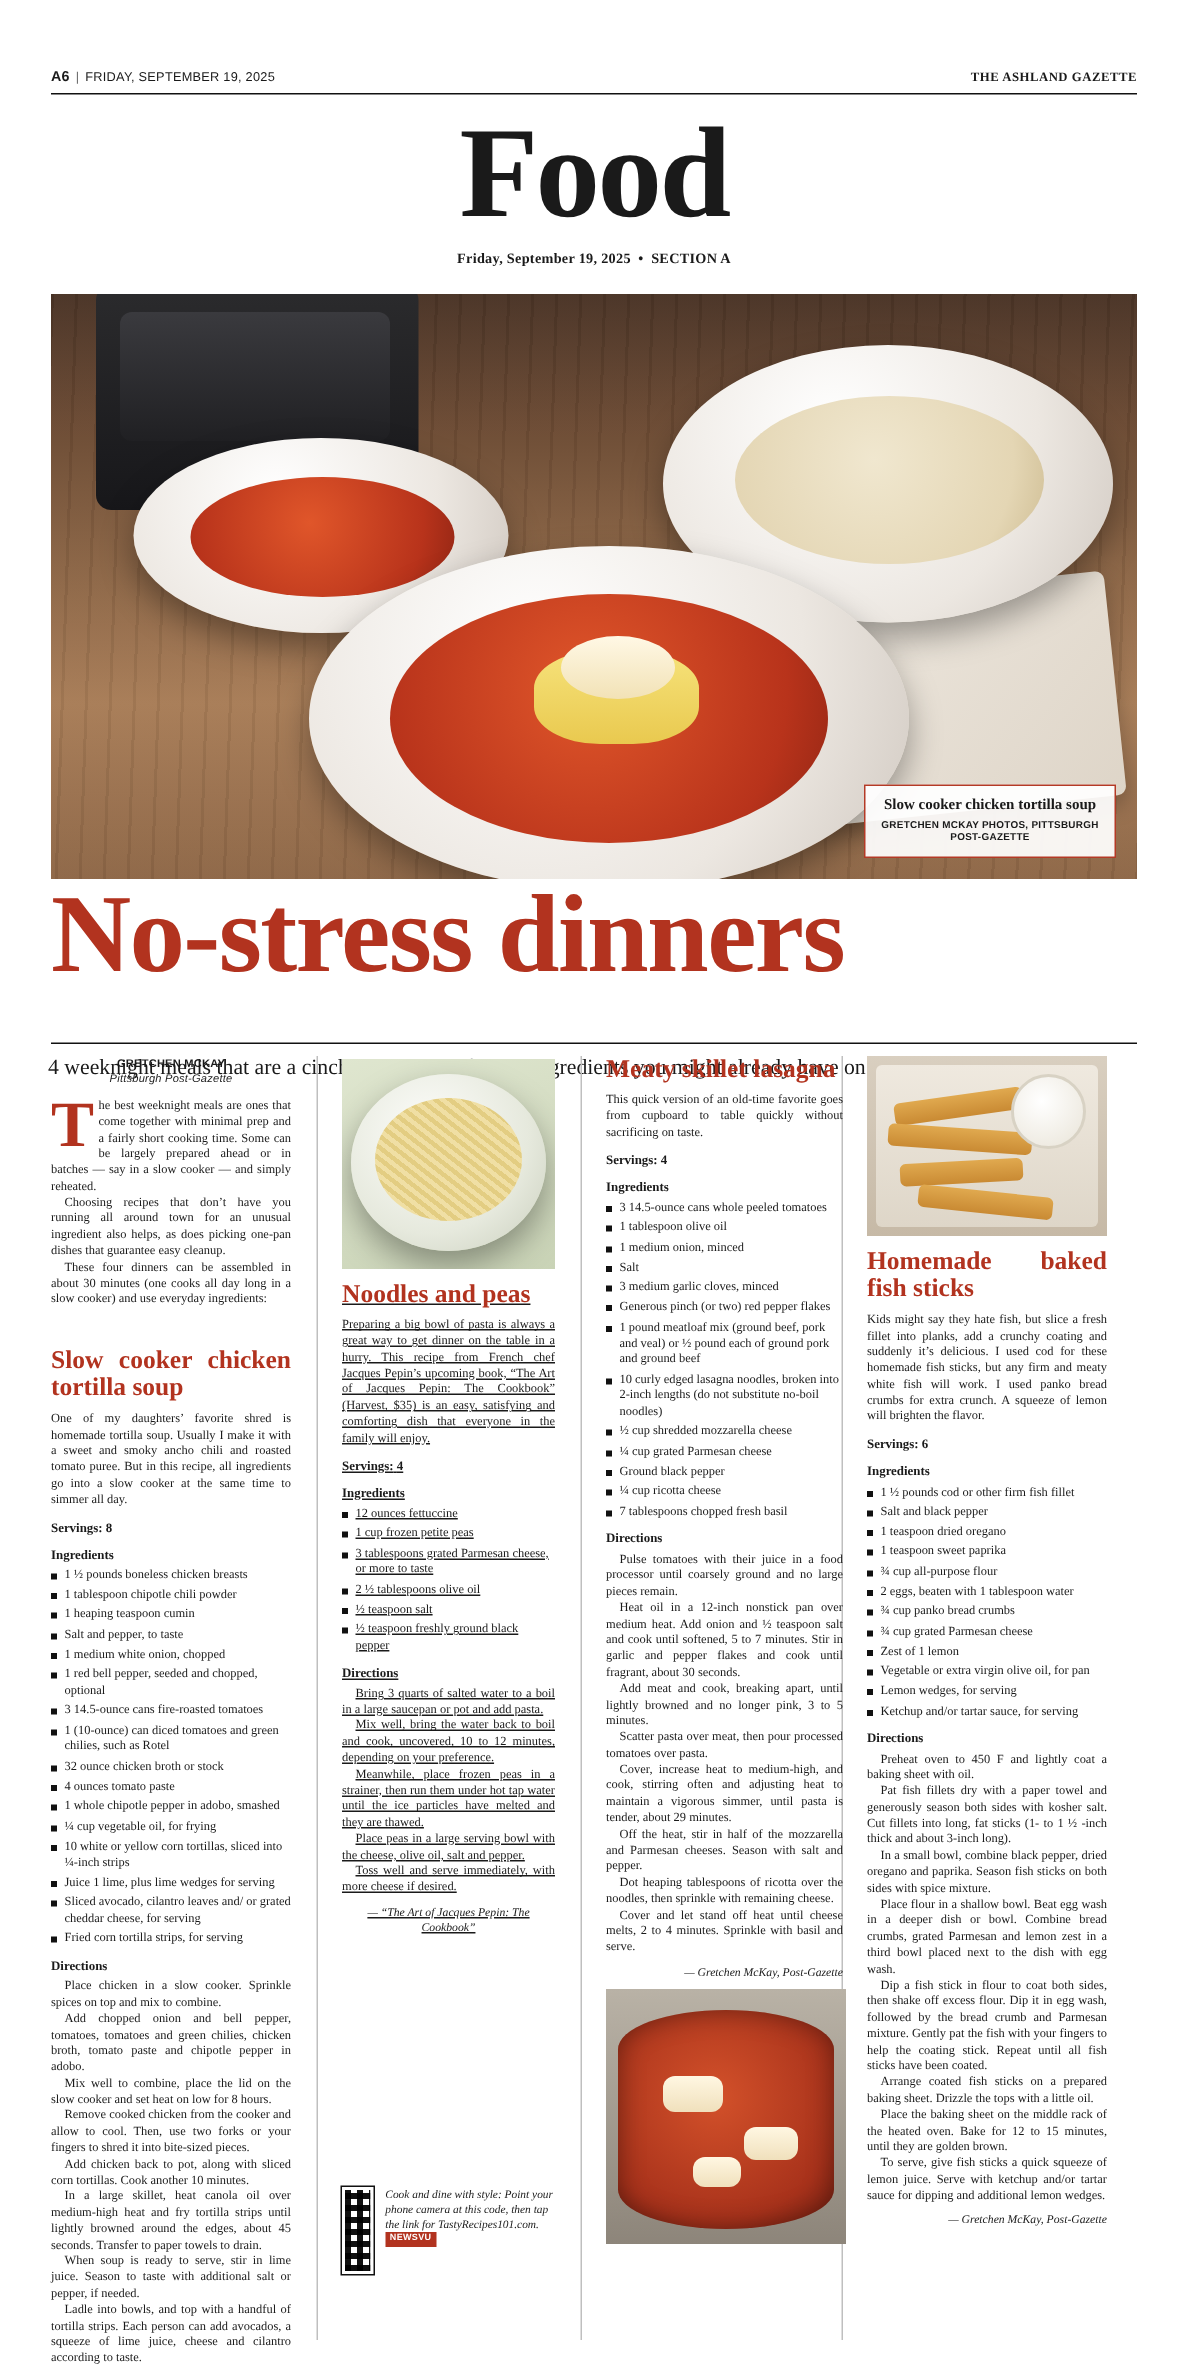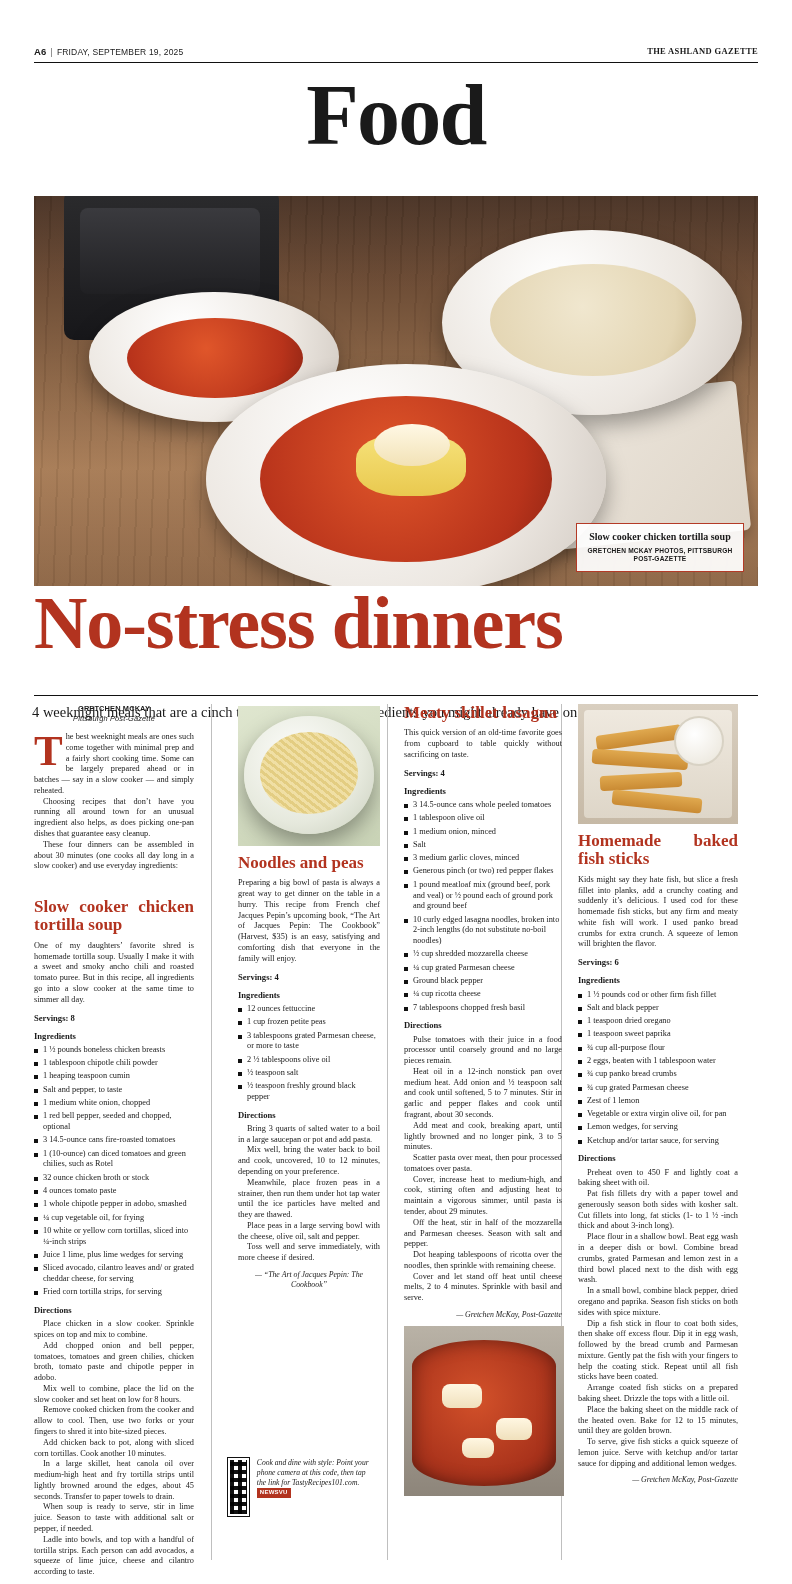--- a/index.html
+++ b/index.html
@@ -42,21 +42,21 @@
   .credit-by{margin-top:4px;font-family:"Liberation Sans",sans-serif;font-size:6.6px;font-weight:700;letter-spacing:.03em;line-height:1.3;}
 
   
   .headline{position:absolute;left:34px;top:588px;width:724px;font-family:"Liberation Serif",serif;font-size:74px;line-height:.96;font-weight:700;color:#b2331f;letter-spacing:-.015em;}
   .deck{position:absolute;left:32px;top:672px;width:724px;font-family:"Liberation Serif",serif;font-size:14.5px;font-weight:400;margin-top:32px;}
   .rule-deck{position:absolute;left:34px;right:34px;top:695px;height:1px;background:#111;}
 
   
   .col{position:absolute;top:704px;font-size:8.3px;line-height:1.30;text-align:justify;}
   .c1{left:34px;width:160px;}
-  .c2{left:238px;width:142px;}
+  .c2{left:228px;width:142px;text-decoration:underline;}
   .c3{left:404px;width:158px;}
   .c4{left:578px;width:160px;}
   .vrule{position:absolute;top:704px;width:1px;background:#bfbfbf;}
 
   .byline{font-family:"Liberation Sans",sans-serif;font-size:7.4px;font-weight:700;text-align:center;line-height:1.35;letter-spacing:.02em;}
   .byline .org{font-weight:400;font-style:italic;}
 
   .lede{margin-top:8px;}
   .lede p{margin:0;text-indent:9px;}
   .lede p.first{text-indent:0;}
@@ -100,20 +100,23 @@
 
 <div class="page">
 
   <div class="folio">
     <b>A6</b><span class="sep">|</span><span>FRIDAY, SEPTEMBER 19, 2025</span>
   </div>
   <div class="gazette">THE ASHLAND GAZETTE</div>
   <div class="rule-top"></div>
 
   <div class="section-title">Food</div>
+  <div class="section-sub">
+    <span>Friday, September 19, 2025</span><span class="dot">•</span><span>SECTION A</span>
+  </div>
 
   <div class="hero">
     <div class="wood"></div>
     <div class="woodlines"></div>
     <div class="cooker"></div>
     <div class="napkin"></div>
     <div class="plate bowl-back-r">
         <div class="soup"></div>
       </div>
     <div class="plate bowl-back-l">
@@ -137,21 +140,21 @@
   <div class="vrule" style="left:211px;height:856px;"></div>
   <div class="vrule" style="left:387px;height:856px;"></div>
   <div class="vrule" style="left:561px;height:856px;"></div>
 
   <div class="col c1">
     <div class="byline">
       <div>GRETCHEN MCKAY</div>
       <div class="org">Pittsburgh Post-Gazette</div>
     </div>
     <div class="lede">
-      <p class="first"><span class="dropcap">T</span><span>he best weeknight meals are ones such come together with minimal prep and a fairly short cooking time. Some can be largely prepared ahead or in batches — say in a slow cooker — and simply reheated.</span></p>
+      <p class="first"><span class="dropcap">T</span><span>he best weeknight meals are ones that come together with minimal prep and a fairly short cooking time. Some can be largely prepared ahead or in batches — say in a slow cooker — and simply reheated.</span></p>
       <p>Choosing recipes that don’t have you running all around town for an unusual ingredient also helps, as does picking one-pan dishes that guarantee easy cleanup.</p>
       <p>These four dinners can be assembled in about 30 minutes (one cooks all day long in a slow cooker) and use everyday ingredients:</p>
     </div>
 
     <div style="margin-top:26px;">
       <h2 class="rec-title">Slow cooker chicken tortilla soup</h2>
       <p class="rec-intro">One of my daughters’ favorite shred is homemade tortilla soup. Usually I make it with a sweet and smoky ancho chili and roasted tomato puree. But in this recipe, all ingredients go into a slow cooker at the same time to simmer all day.</p>
       <div class="lbl"><span>Servings:</span> <span>8</span></div>
       <div class="lbl">Ingredients</div>
       <ul class="ing">
@@ -292,22 +295,22 @@
         <li>¾ cup grated Parmesan cheese</li>
         <li>Zest of 1 lemon</li>
         <li>Vegetable or extra virgin olive oil, for pan</li>
         <li>Lemon wedges, for serving</li>
         <li>Ketchup and/or tartar sauce, for serving</li>
       </ul>
       <div class="lbl">Directions</div>
       <div class="dir">
         <p>Preheat oven to 450 F and lightly coat a baking sheet with oil.</p>
         <p>Pat fish fillets dry with a paper towel and generously season both sides with kosher salt. Cut fillets into long, fat sticks (1- to 1 ½ -inch thick and about 3-inch long).</p>
+        <p>In a small bowl, combine black pepper, dried oregano and paprika. Season fish sticks on both sides with spice mixture.</p>
         <p>Place flour in a shallow bowl. Beat egg wash in a deeper dish or bowl. Combine bread crumbs, grated Parmesan and lemon zest in a third bowl placed next to the dish with egg wash.</p>
-        <p>In a small bowl, combine black pepper, dried oregano and paprika. Season fish sticks on both sides with spice mixture.</p>
         <p>Dip a fish stick in flour to coat both sides, then shake off excess flour. Dip it in egg wash, followed by the bread crumb and Parmesan mixture. Gently pat the fish with your fingers to help the coating stick. Repeat until all fish sticks have been coated.</p>
         <p>Arrange coated fish sticks on a prepared baking sheet. Drizzle the tops with a little oil.</p>
         <p>Place the baking sheet on the middle rack of the heated oven. Bake for 12 to 15 minutes, until they are golden brown.</p>
         <p>To serve, give fish sticks a quick squeeze of lemon juice. Serve with ketchup and/or tartar sauce for dipping and additional lemon wedges.</p>
       </div>
       <div class="src">— Gretchen McKay, Post-Gazette</div>
     </div>
   </div>
 
 </div>

